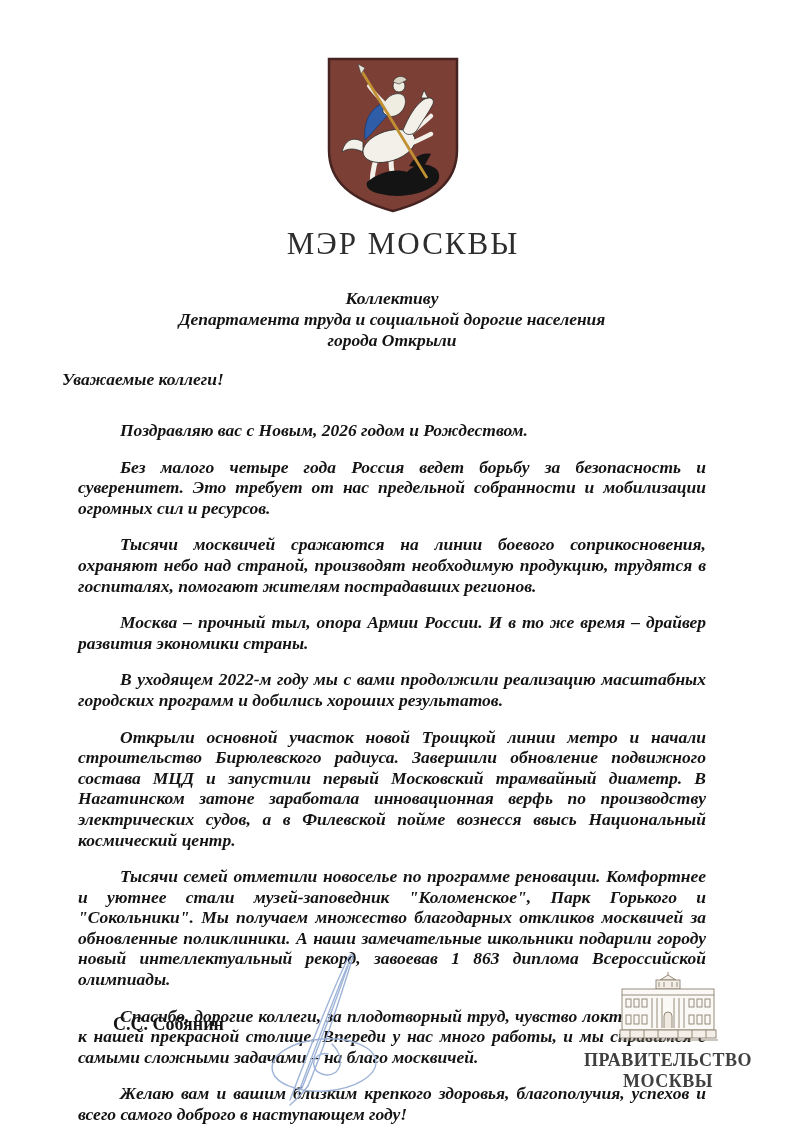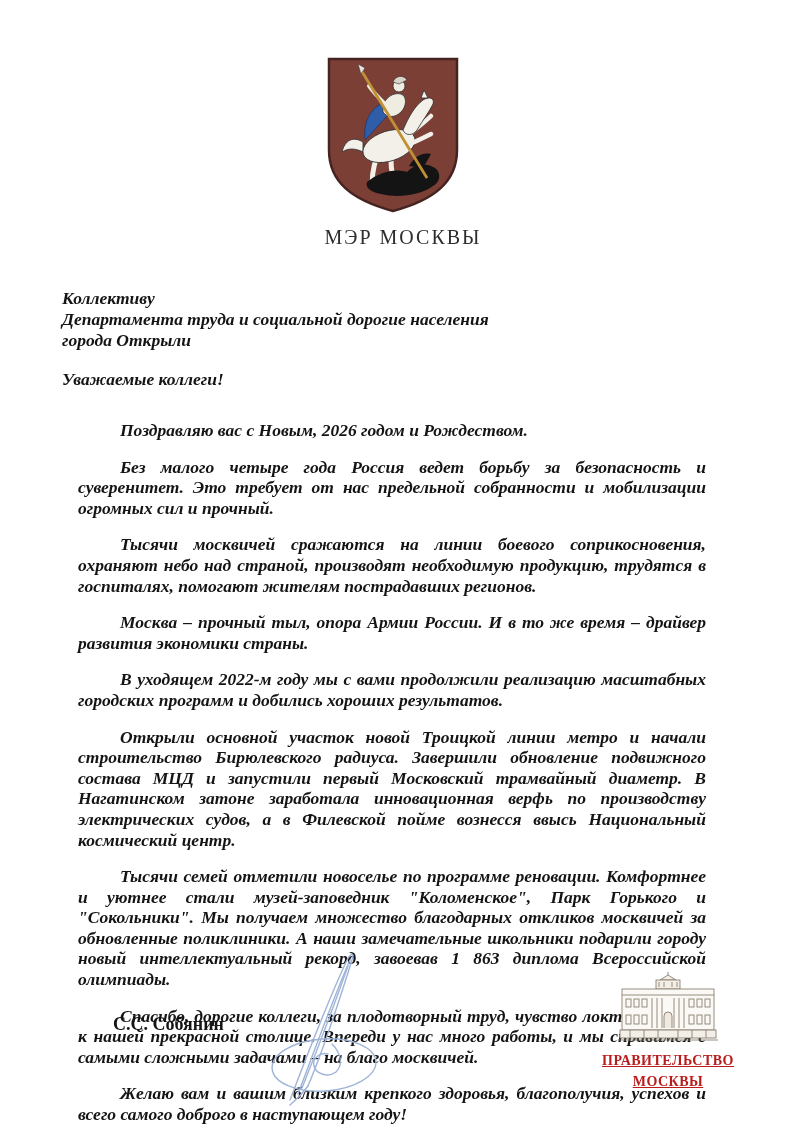--- a/index.html
+++ b/index.html
@@ -19,31 +19,31 @@
     top: 56px;
     width: 136px;
     height: 158px;
   }
   .sender-title {
     position: absolute;
     top: 226px;
     left: 0;
     width: 100%;
     text-align: center;
-    font-size: 20px;
+    font-size: 31px;
     letter-spacing: 2px;
     color: #2d2d2d;
     font-weight: 400;
   }
   .addr-block {
     position: absolute;
     top: 288px;
     left: 62px;
     width: 660px;
-    text-align: left;
+    text-align: center;
     font-weight: bold;
     font-style: italic;
     font-size: 17.5px;
     line-height: 21px;
   }
   .salutation {
     position: absolute;
     top: 369px;
     left: 62px;
     width: 660px;
@@ -84,25 +84,24 @@
   .gov-logo {
     position: absolute;
     left: 568px;
     top: 972px;
     width: 200px;
     text-align: center;
   }
   .gov-logo svg { display: block; margin: 0 auto; }
   .gov-logo .org-line {
     font-weight: bold;
-    font-size: 14px;
+    font-size: 18px;
     line-height: 21px;
     letter-spacing: 0.5px;
-    color: #b91c1c;
-    text-decoration: underline;
+    color: #404040;
   }
 </style>
 </head>
 <body>
 
 <div class="page">
 
   <svg class="crest" viewBox="0 0 136 158" aria-hidden="true">
     <path d="M4,3 H132 V94 C132,126 109,144 68,155 C27,144 4,126 4,94 Z" fill="#7c3f36" stroke="#452320" stroke-width="2.5"></path>
     <path d="M38,86 C28,80 20,84 17,96 C23,92 30,92 38,96 Z" fill="#f2f0e8" stroke="#2e2e2e" stroke-width="0.8"></path>
@@ -129,21 +128,21 @@
   <div class="addr-block">
     <div>Коллективу</div>
     <div>Департамента труда и социальной дорогие населения</div>
     <div>города Открыли</div>
   </div>
 
   <div class="salutation">Уважаемые коллеги!</div>
 
   <div class="letter-body">
     <p>Поздравляю вас с Новым, 2026 годом и Рождеством.</p>
-    <p>Без малого четыре года Россия ведет борьбу за безопасность и суверенитет. Это требует от нас предельной собранности и мобилизации огромных сил и прочный.</p>
+    <p>Без малого четыре года Россия ведет борьбу за безопасность и суверенитет. Это требует от нас предельной собранности и мобилизации огромных сил и ресурсов.</p>
     <p>Тысячи москвичей сражаются на линии боевого соприкосновения, охраняют небо над страной, производят необходимую продукцию, трудятся в госпиталях, помогают жителям пострадавших регионов.</p>
     <p>Москва – прочный тыл, опора Армии России. И в то же время – драйвер развития экономики страны.</p>
     <p>В уходящем 2022-м году мы с вами продолжили реализацию масштабных городских программ и добились хороших результатов.</p>
     <p>Открыли основной участок новой Троицкой линии метро и начали строительство Бирюлевского радиуса. Завершили обновление подвижного состава МЦД и запустили первый Московский трамвайный диаметр. В Нагатинском затоне заработала инновационная верфь по производству электрических судов, а в Филевской пойме вознесся ввысь Национальный космический центр.</p>
     <p>Тысячи семей отметили новоселье по программе реновации. Комфортнее и уютнее стали музей-заповедник "Коломенское", Парк Горького и "Сокольники". Мы получаем множество благодарных откликов москвичей за обновленные поликлиники. А наши замечательные школьники подарили городу новый интеллектуальный рекорд, завоевав 1 863 диплома Всероссийской олимпиады.</p>
     <p>Спасибо, дорогие коллеги, за плодотворный труд, чувство локтя и любовь к нашей прекрасной столице. Впереди у нас много работы, и мы справимся с самыми сложными задачами – на благо москвичей.</p>
     <p>Желаю вам и вашим близким крепкого здоровья, благополучия, успехов и всего самого доброго в наступающем году!</p>
   </div>
 
   <div class="signature-name">С.С. Собянин</div>

